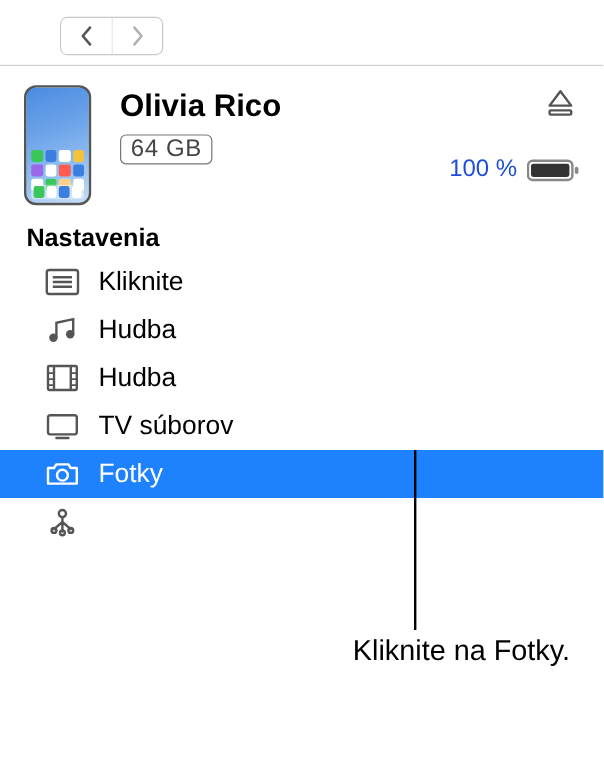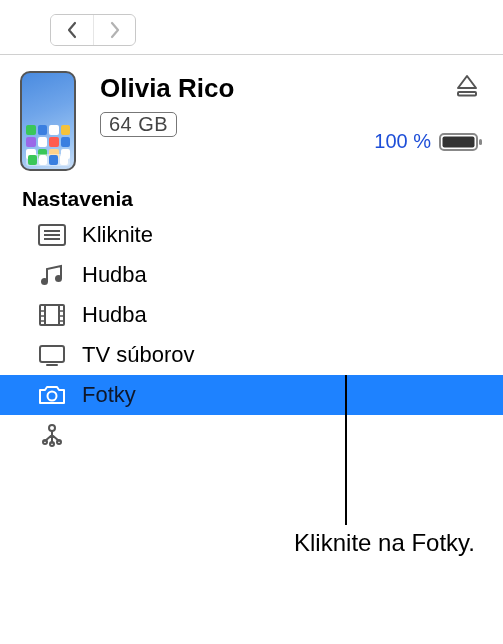--- a/index.html
+++ b/index.html
@@ -97,21 +97,21 @@
       cursor: pointer;
     }
     .settings-item .icon-box {
       width: 36px; height: 28px;
       display: flex; align-items: center; justify-content: center;
       margin-right: 12px;
     }
     .settings-item .icon-box svg { width: 30px; height: 26px; }
     .settings-item.selected {
       background: #1e82ff;
-      color: #0f172a;
+      color: #ffffff;
     }
     .settings-item.selected svg { stroke: #fff; fill: #fff; }
     .caption-area { position: relative; height: 110px; }
     .pointer-line {
       position: absolute;
       left: 345px;
       top: -80px;
       width: 1.5px;
       height: 150px;
       background: #000;

